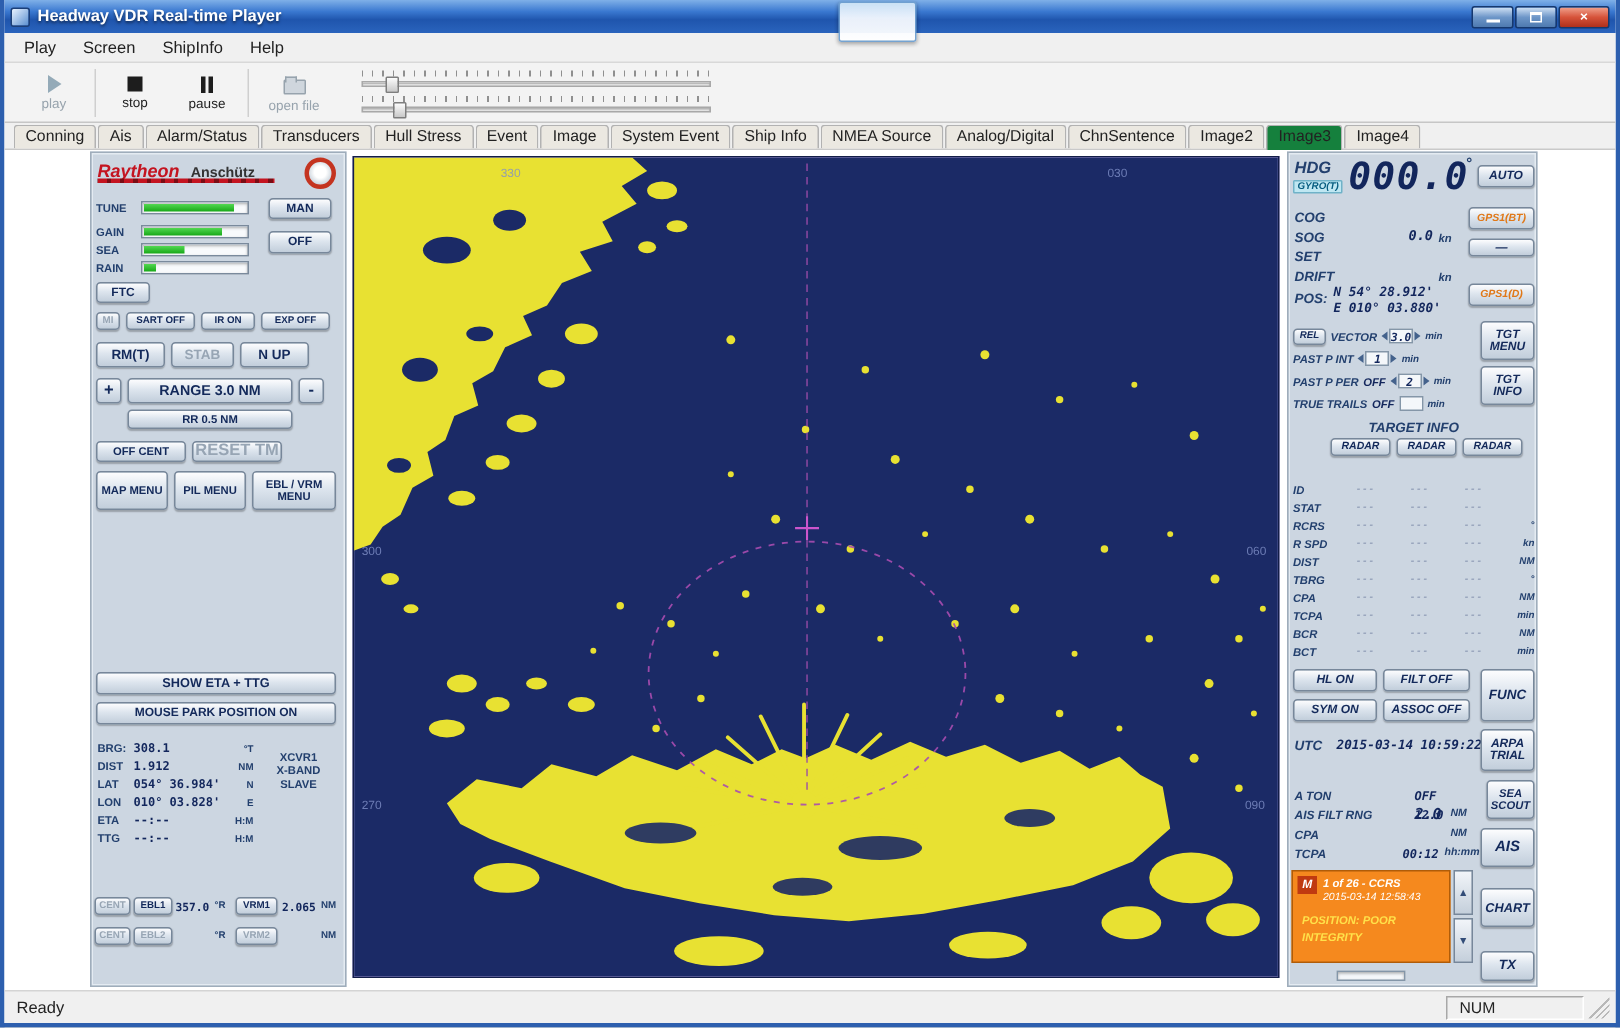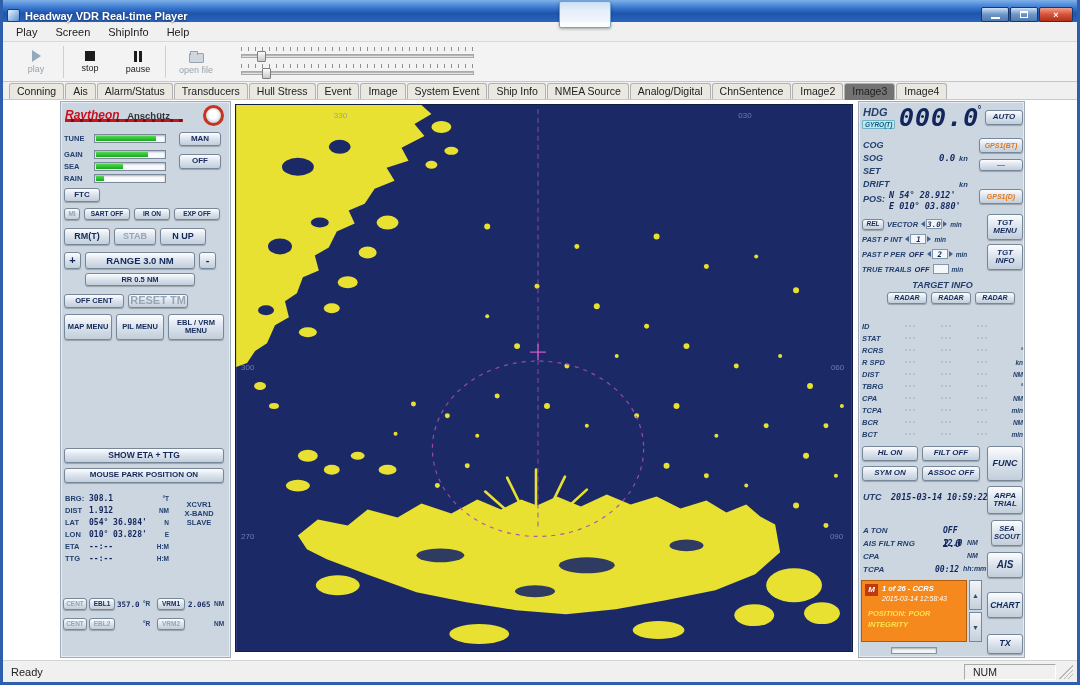--- a/index.html
+++ b/index.html
@@ -1,19 +1,19 @@
 <!DOCTYPE html>
 <html><head>
 <meta charset="utf-8">
 <style>
   *{margin:0;padding:0;box-sizing:border-box;font-family:"Liberation Sans",sans-serif;}
   html,body{width:1080px;height:685px;overflow:hidden;background:#9aa5b1;}
   .window{width:1080px;height:685px;display:flex;flex-direction:column;background:#ffffff;border-left:3px solid #2d5fae;border-right:3px solid #2d5fae;border-bottom:3px solid #2d5fae;position:relative;}
   
-  .titlebar{height:22px;background:linear-gradient(180deg,#7fb0e8 0%,#3a78d0 35%,#1f55ad 60%,#2a64bd 100%);display:flex;align-items:flex-end;padding:0 4px;flex:0 0 auto;position:relative;}
+  .titlebar{height:22px;background:linear-gradient(180deg,#7fb0e8 0%,#3a78d0 35%,#1f55ad 60%,#2a64bd 100%);display:flex;align-items:center;padding:0 4px;flex:0 0 auto;position:relative;}
   .app-icon{width:13px;height:13px;background:linear-gradient(135deg,#e8f2ff,#5a8fd0);border:1px solid #1c3f78;border-radius:2px;margin-right:5px;}
   .title-text{color:#ffffff;font-size:11px;font-weight:bold;text-shadow:0 1px 2px rgba(0,0,0,.5);}
   .popup-frag{position:absolute;left:556px;top:1px;width:52px;height:27px;background:linear-gradient(180deg,#cfe4f7,#f4f9ff 40%,#ffffff);border:1px solid #6f9fd0;border-radius:2px;box-shadow:0 1px 3px rgba(0,0,0,.35);opacity:.95;}
   .winbtns{margin-left:auto;display:flex;gap:1px;}
   .wb{width:28px;height:15px;display:flex;align-items:center;justify-content:center;border:1px solid #16386e;border-radius:2px;background:linear-gradient(180deg,#cfe0f4,#6d96c8 50%,#4e7ab0);color:#fff;font-size:9px;font-weight:bold;cursor:default;}
   .wb.close{background:linear-gradient(180deg,#f0a08c,#d6533a 50%,#b0301c);width:34px;}
   .wb .minbar{display:block;width:9px;height:2px;background:#fff;margin-top:6px;}
   .wb .maxbox{display:block;width:8px;height:7px;border:1px solid #fff;border-top-width:2px;}
   
   .menubar{height:20px;background:#f0f0f0;border-bottom:1px solid #d8d8d8;display:flex;align-items:center;padding-left:4px;flex:0 0 auto;}
@@ -30,21 +30,21 @@
   .folder{width:15px;height:10px;background:#cfd6dd;border:1px solid #97a3ad;border-radius:1px;position:relative;margin-top:3px;}
   .folder:before{content:"";position:absolute;top:-3px;left:0;width:6px;height:3px;background:#cfd6dd;border:1px solid #97a3ad;border-bottom:none;}
   .tsep{position:absolute;top:4px;width:1px;height:32px;background:#cfcfcf;}
   .tslider{position:absolute;width:233px;height:14px;}
   .tslider .ticks{position:absolute;left:0;top:0;width:100%;height:4px;background:repeating-linear-gradient(90deg,#8f8f8f 0 1px,transparent 1px 7px);}
   .tslider .groove{position:absolute;left:0;top:7px;width:100%;height:4px;background:#e9e9e9;border:1px solid #a8a8a8;box-shadow:inset 0 1px 1px rgba(0,0,0,.25);}
   .tslider .thumb{position:absolute;top:4px;width:9px;height:11px;background:linear-gradient(180deg,#fcfcfc,#c9c9c9);border:1px solid #7e7e7e;border-radius:1px;}
   
   .tabbar{height:18px;background:#f0f0f0;display:flex;align-items:flex-end;padding-left:6px;flex:0 0 auto;border-bottom:1px solid #c9c9c9;}
   .tab{font-size:10.5px;color:#222;padding:1px 7px 2px;border:1px solid #b2b2b2;border-bottom:none;border-radius:3px 3px 0 0;background:#ebe8e1;margin-right:1px;white-space:nowrap;}
-  .tab.active{background:#737373;position:relative;top:1px;padding-bottom:3px;}
+  .tab.active{background:#15803d;position:relative;top:1px;padding-bottom:3px;}
   
   .main{flex:1 1 auto;position:relative;background:#ffffff;}
   .panel{position:absolute;background:#ccd6e1;border:1px solid #9fadbb;box-shadow:inset 0 0 0 1px #e4ebf2;}
   .btn{position:absolute;display:flex;align-items:center;justify-content:center;text-align:center;background:linear-gradient(180deg,#fdfdfe,#dde5ee 45%,#c2cedb);border:1px solid #77879a;border-radius:3px;color:#13295a;font-weight:bold;line-height:1.05;box-shadow:0 1px 1px rgba(0,0,0,.25);cursor:default;}
   .btn.gray{color:#97a5b4;}
   .lbl{position:absolute;font-weight:bold;color:#23406e;}
   .val{position:absolute;font-family:"DejaVu Sans Mono",monospace;font-weight:bold;color:#12265c;}
   .unit{position:absolute;color:#23406e;font-weight:bold;}
   .sunk{position:absolute;background:#f4f7fa;border:1px solid #8496a8;box-shadow:inset 0 1px 2px rgba(0,0,0,.3);}
   

